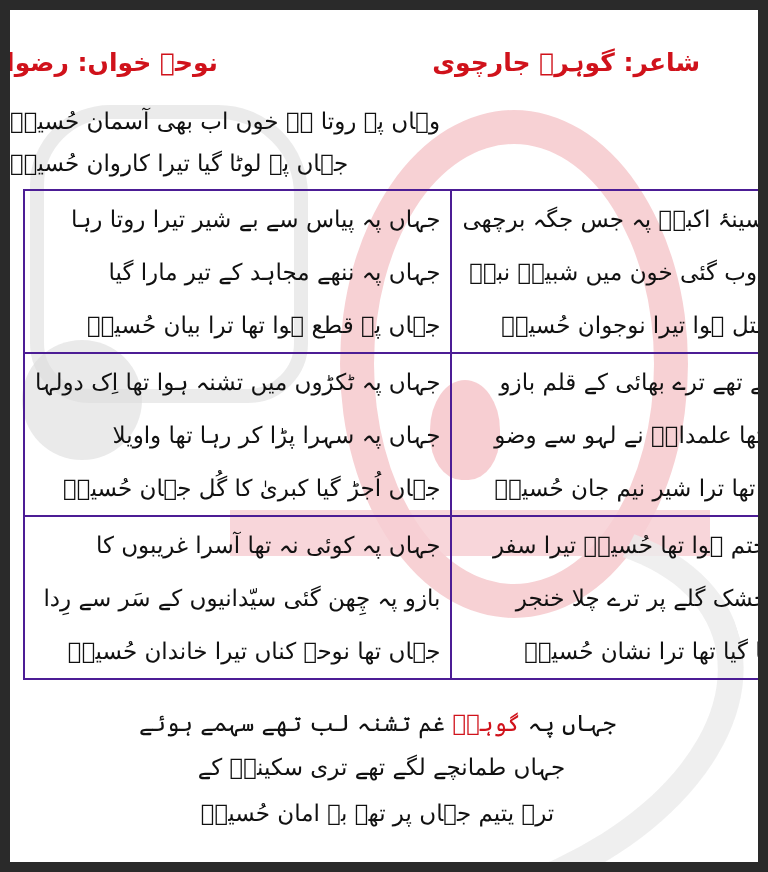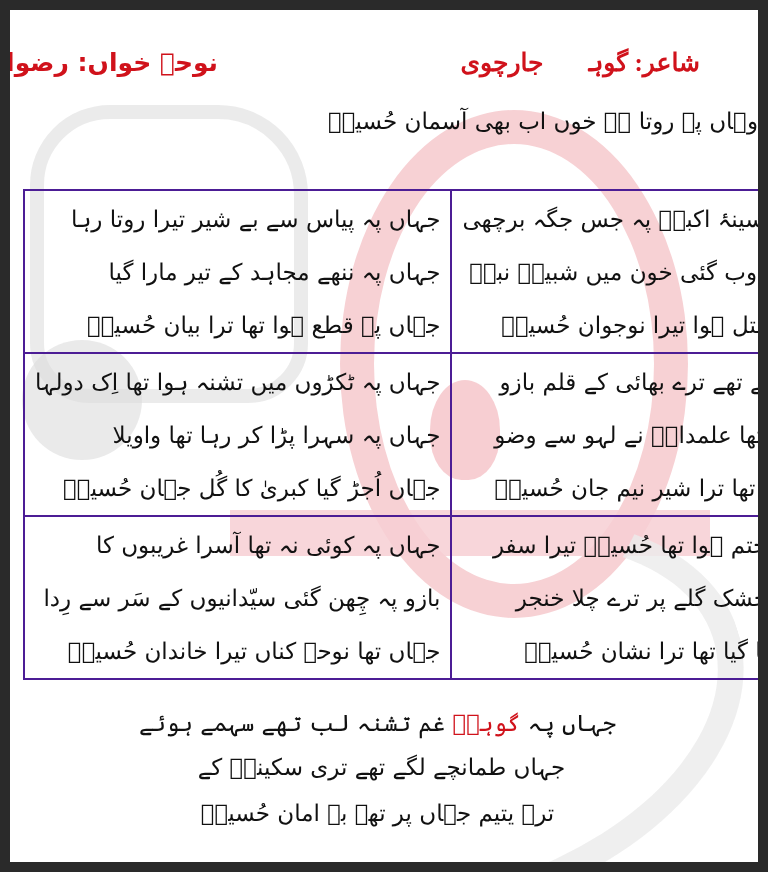--- a/index.html
+++ b/index.html
@@ -46,30 +46,30 @@
     left: 12px; top: 330px; width: 120px; height: 120px;
     background: #dcdcdc; border-radius: 50%; opacity: 0.6;
   }
 
   .content { position: absolute; inset: 0; direction: rtl; }
   .header {
     position: absolute; top: 34px; left: 0; right: 0; height: 44px;
     color: #d0121b; font-size: 25px; font-weight: bold;
   }
   .header span { position: absolute; white-space: nowrap; top: 4px; }
-  .hdr-shair   { right: 58px; font-family: Liberation Serif, serif; }
+  .hdr-shair   { right: 58px; }
   .hdr-composition { right: 270px; }
   .hdr-nohakhwan   { right: 540px; }
 
   .urdu {
     font-family: "DejaVu Serif", serif;
     color: #111; font-size: 23px; white-space: nowrap;
   }
   .intro-line {
-    position: absolute; left: 0; right: 0; text-align: right;
+    position: absolute; left: 0; right: 0; text-align: left;
   }
   .intro-1 { top: 98px; }
   .intro-2 { top: 140px; }
 
   table.verses {
     position: absolute; left: 13px; top: 179px;
     width: 721px; border-collapse: collapse;
     direction: rtl;
   }
   table.verses td {
@@ -97,20 +97,21 @@
   <div class="wm wm-band"></div>
   <div class="wm wm-swoosh"></div>
 
   <div class="content">
     <div class="header">
       <span class="hdr-shair">شاعر: گوہرؔ جارچوی</span>
       <span class="hdr-nohakhwan">نوحہ خواں: رضوانؔ زیدی، سجادؔ زیدی</span>
     </div>
 
     <div class="urdu intro-line intro-1">وہاں پہ روتا ہے خوں اب بھی آسمان حُسینؑ</div>
+    <div class="urdu intro-line intro-2">جہاں پہ لوٹا گیا تیرا کاروان حُسینؑ</div>
 
     <table class="verses">
       <tbody>
           <tr>
         <td>
           <div class="urdu vline">لگی تھی سینۂ اکبرؑ پہ جس جگہ برچھی</div>
           <div class="urdu vline">جہاں پہ ڈوب گئی خون میں شبیہِ نبیؐ</div>
           <div class="urdu vline">جہاں پہ قتل ہوا تیرا نوجوان حُسینؑ</div>
         </td>
         <td>

